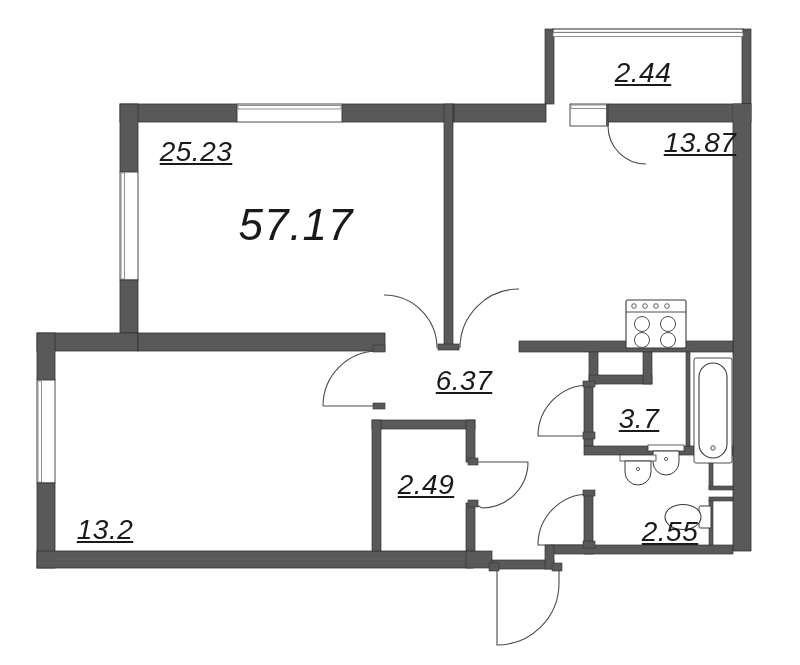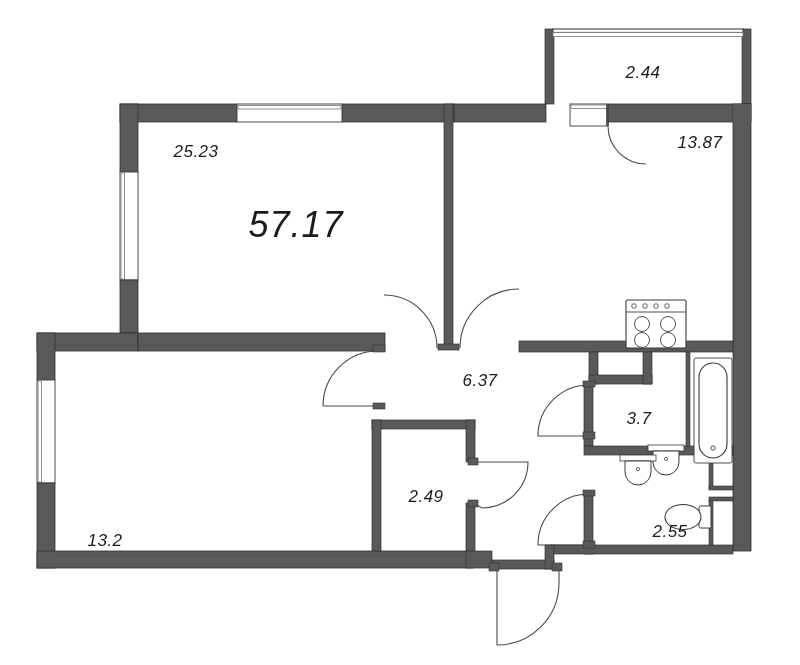--- a/index.html
+++ b/index.html
@@ -29,25 +29,26 @@
     font-family: "Liberation Sans", sans-serif;
     font-style: italic;
     font-weight: 400;
     color: #1a1a1a;
     white-space: nowrap;
     letter-spacing: 0.5px;
     transform: translate(-50%, -50%);
     user-select: none;
   }
   .area-label.total {
-    font-size: 36px;
+    font-size: 44px;
     letter-spacing: 1px;
   }
   .area-label.room {
-    font-size: 17px;
+    font-size: 28px;
+    text-decoration: underline;
   }
 </style>
 </head>
 <body>
 
 <div id="plan-root">
 
   <svg id="plan-svg" width="800" height="665" viewBox="0 0 800 665">
 
     <g>
@@ -238,23 +239,23 @@
   </svg>
 
   <div class="area-label room" style="left:196px; top:152px;">25.23</div>
 
   <div class="area-label total" style="left:296px; top:225px;">57.17</div>
 
   <div class="area-label room" style="left:643px; top:73px;">2.44</div>
 
   <div class="area-label room" style="left:700px; top:143px;">13.87</div>
 
-  <div class="area-label room" style="left:480px; top:381px;">6.37</div>
+  <div class="area-label room" style="left:464px; top:381px;">6.37</div>
 
   <div class="area-label room" style="left:639px; top:419px;">3.7</div>
 
-  <div class="area-label room" style="left:426px; top:485px;margin-top:12px;">2.49</div>
-
-  <div class="area-label room" style="left:105px; top:541px;text-align:center;">13.2</div>
+  <div class="area-label room" style="left:426px; top:485px;">2.49</div>
+
+  <div class="area-label room" style="left:105px; top:530px;text-align:center;">13.2</div>
 
   <div class="area-label room" style="left:629px; top:532px;margin-left:41px;">2.55</div>
 
 </div>
 
 </body></html>

